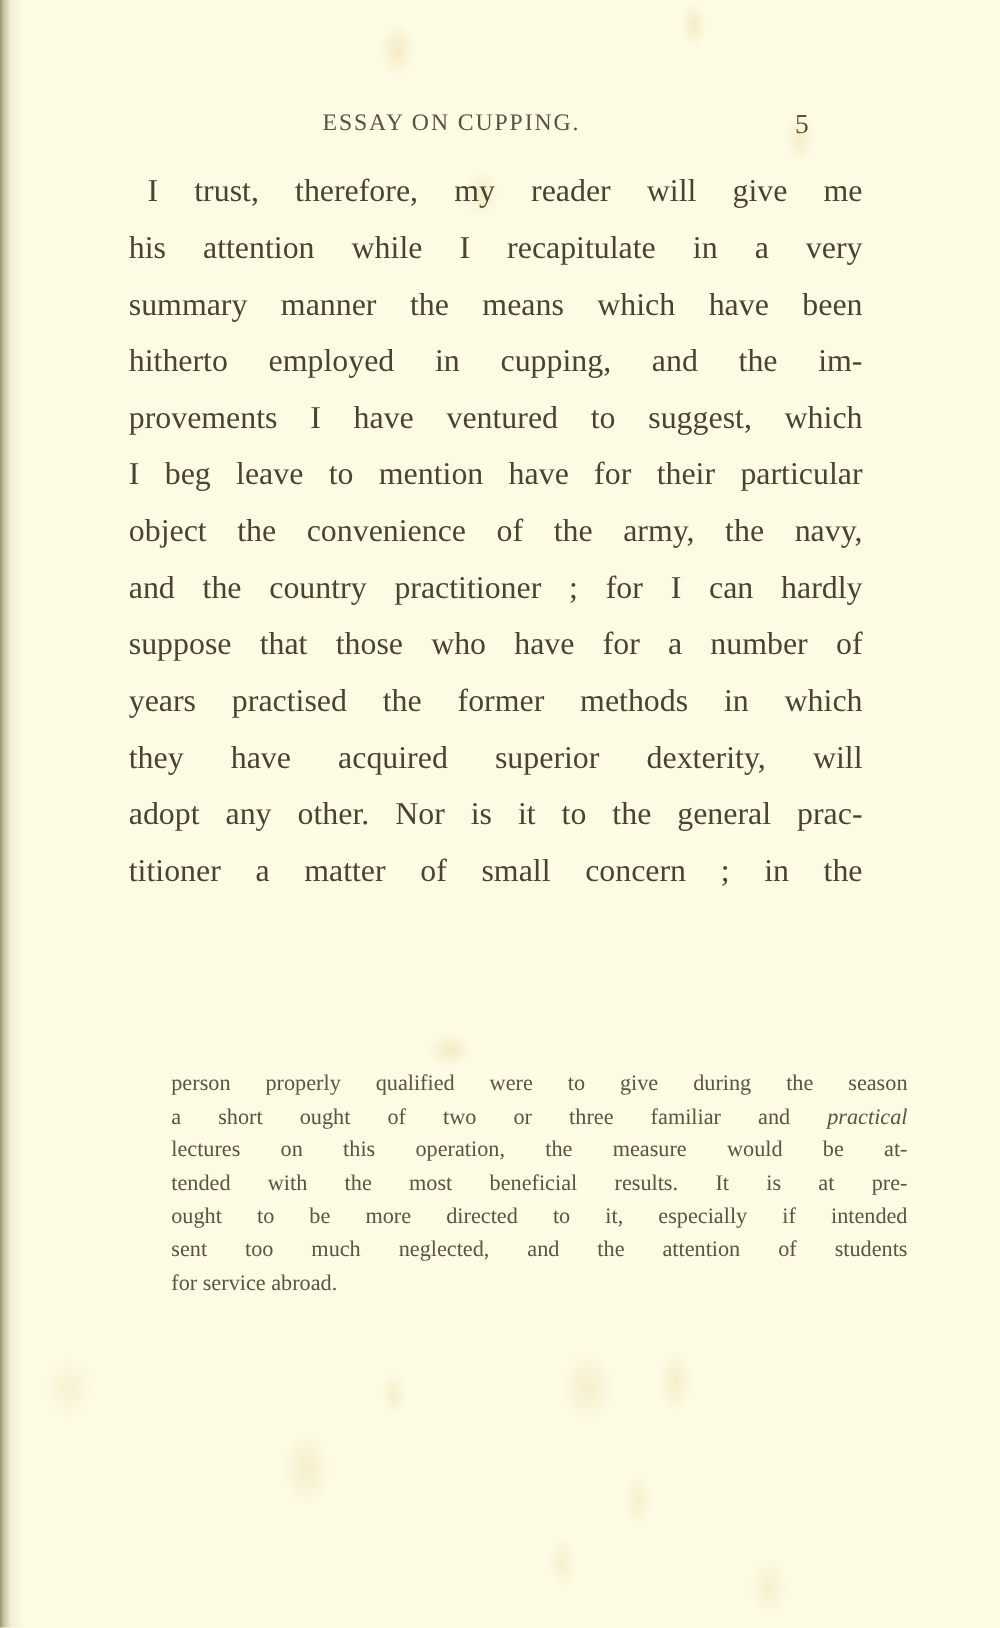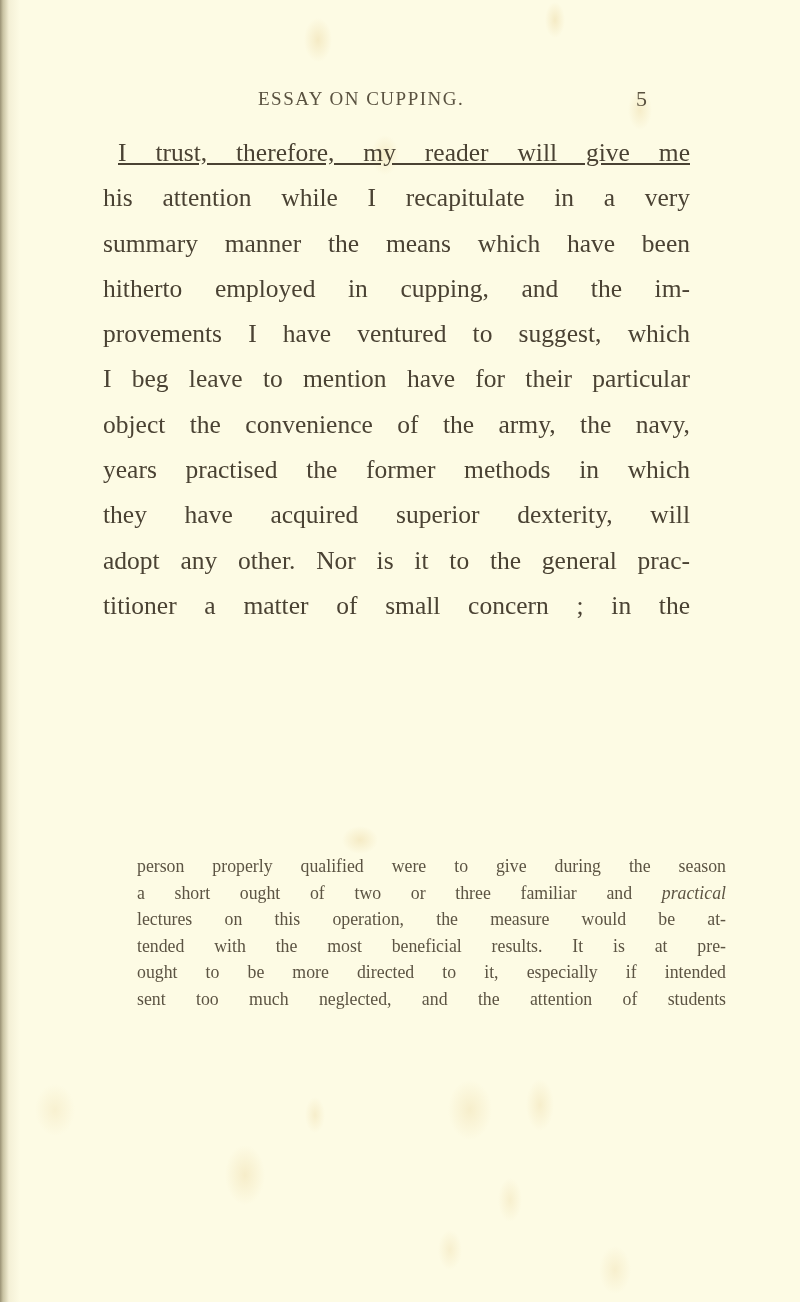--- a/index.html
+++ b/index.html
@@ -69,21 +69,20 @@
     }
     .body-text .line {
       display: block;
       white-space: nowrap;
       text-align: justify;
       text-align-last: justify;
       height: 45.3px;
     }
     .body-text .line.indent {
       padding-left: 15px;
-      text-decoration: underline;
     }
     .footnote {
       position: absolute;
       left: 101px;
       top: 853px;
       width: 589px;
       font-size: 17.8px;
       line-height: 26.6px;
       color: #5c5443;
       margin-left: 36px;
@@ -113,28 +112,31 @@
   </div>
 
   <div class="body-text">
     <span class="line indent">I trust, therefore, my reader will give me</span>
     <span class="line">his attention while I recapitulate in a very</span>
     <span class="line">summary manner the means which have been</span>
     <span class="line">hitherto employed in cupping, and the im-</span>
     <span class="line">provements I have ventured to suggest, which</span>
     <span class="line">I beg leave to mention have for their particular</span>
     <span class="line">object the convenience of the army, the navy,</span>
+    <span class="line">and the country practitioner ; for I can hardly</span>
+    <span class="line">suppose that those who have for a number of</span>
     <span class="line">years practised the former methods in which</span>
     <span class="line">they have acquired superior dexterity, will</span>
     <span class="line">adopt any other.  Nor is it to the general prac-</span>
     <span class="line">titioner a matter of small concern ; in the</span>
   </div>
 
   <div class="footnote">
     <span class="line">person properly qualified were to give during the season</span>
     <span class="line"><span>a short ought of two or three familiar and</span> <em>practical</em></span>
     <span class="line">lectures on this operation, the measure would be at-</span>
     <span class="line">tended with the most beneficial results.  It is at pre-</span>
     <span class="line">ought to be more directed to it, especially if intended</span>
     <span class="line">sent too much neglected, and the attention of students</span>
+    <span class="line last">for service abroad.</span>
   </div>
 
 </div>
 
 </body></html>

